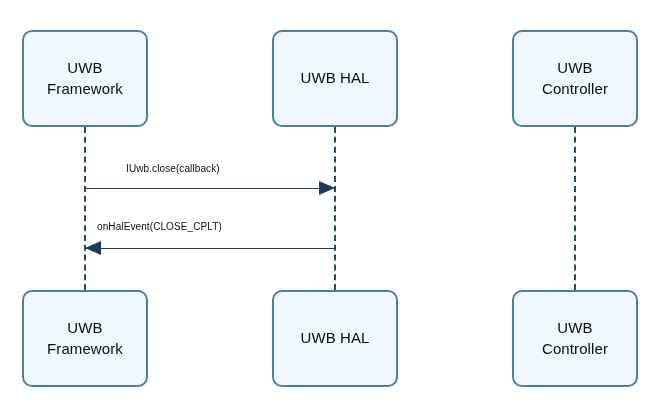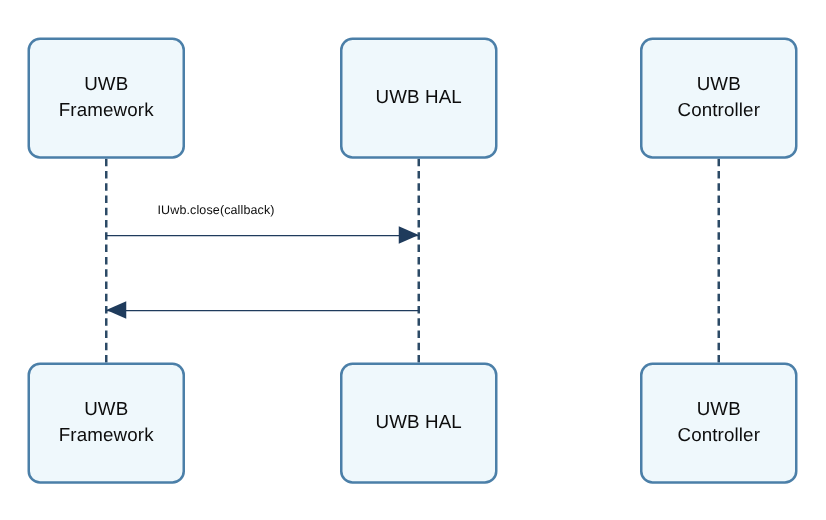--- a/index.html
+++ b/index.html
@@ -93,20 +93,21 @@
 
   <div class="lifeline-box" style="left:512px; top:30px; width:126px; height:97px;">
     <span class="box-label">UWB
 Controller</span>
   </div>
 
   <div class="message-label" style="left:126px; top:163px;">IUwb.close(callback)</div>
   <div class="message-line" style="left:85px; top:188px; width:250px;"></div>
   <div class="arrow-head right" style="left:319px; top:181px;"></div>
 
+  <div class="message-label" style="left:97px; top:221px;">onHalEvent(CLOSE_CPLT)</div>
   <div class="message-line" style="left:85px; top:248px; width:250px;"></div>
   <div class="arrow-head left" style="left:85px; top:241px;"></div>
 
   <div class="lifeline-box" style="left:22px; top:290px; width:126px; height:97px;">
     <span class="box-label">UWB
 Framework</span>
   </div>
 
   <div class="lifeline-box" style="left:272px; top:290px; width:126px; height:97px;">
     <span class="box-label">UWB HAL</span>

